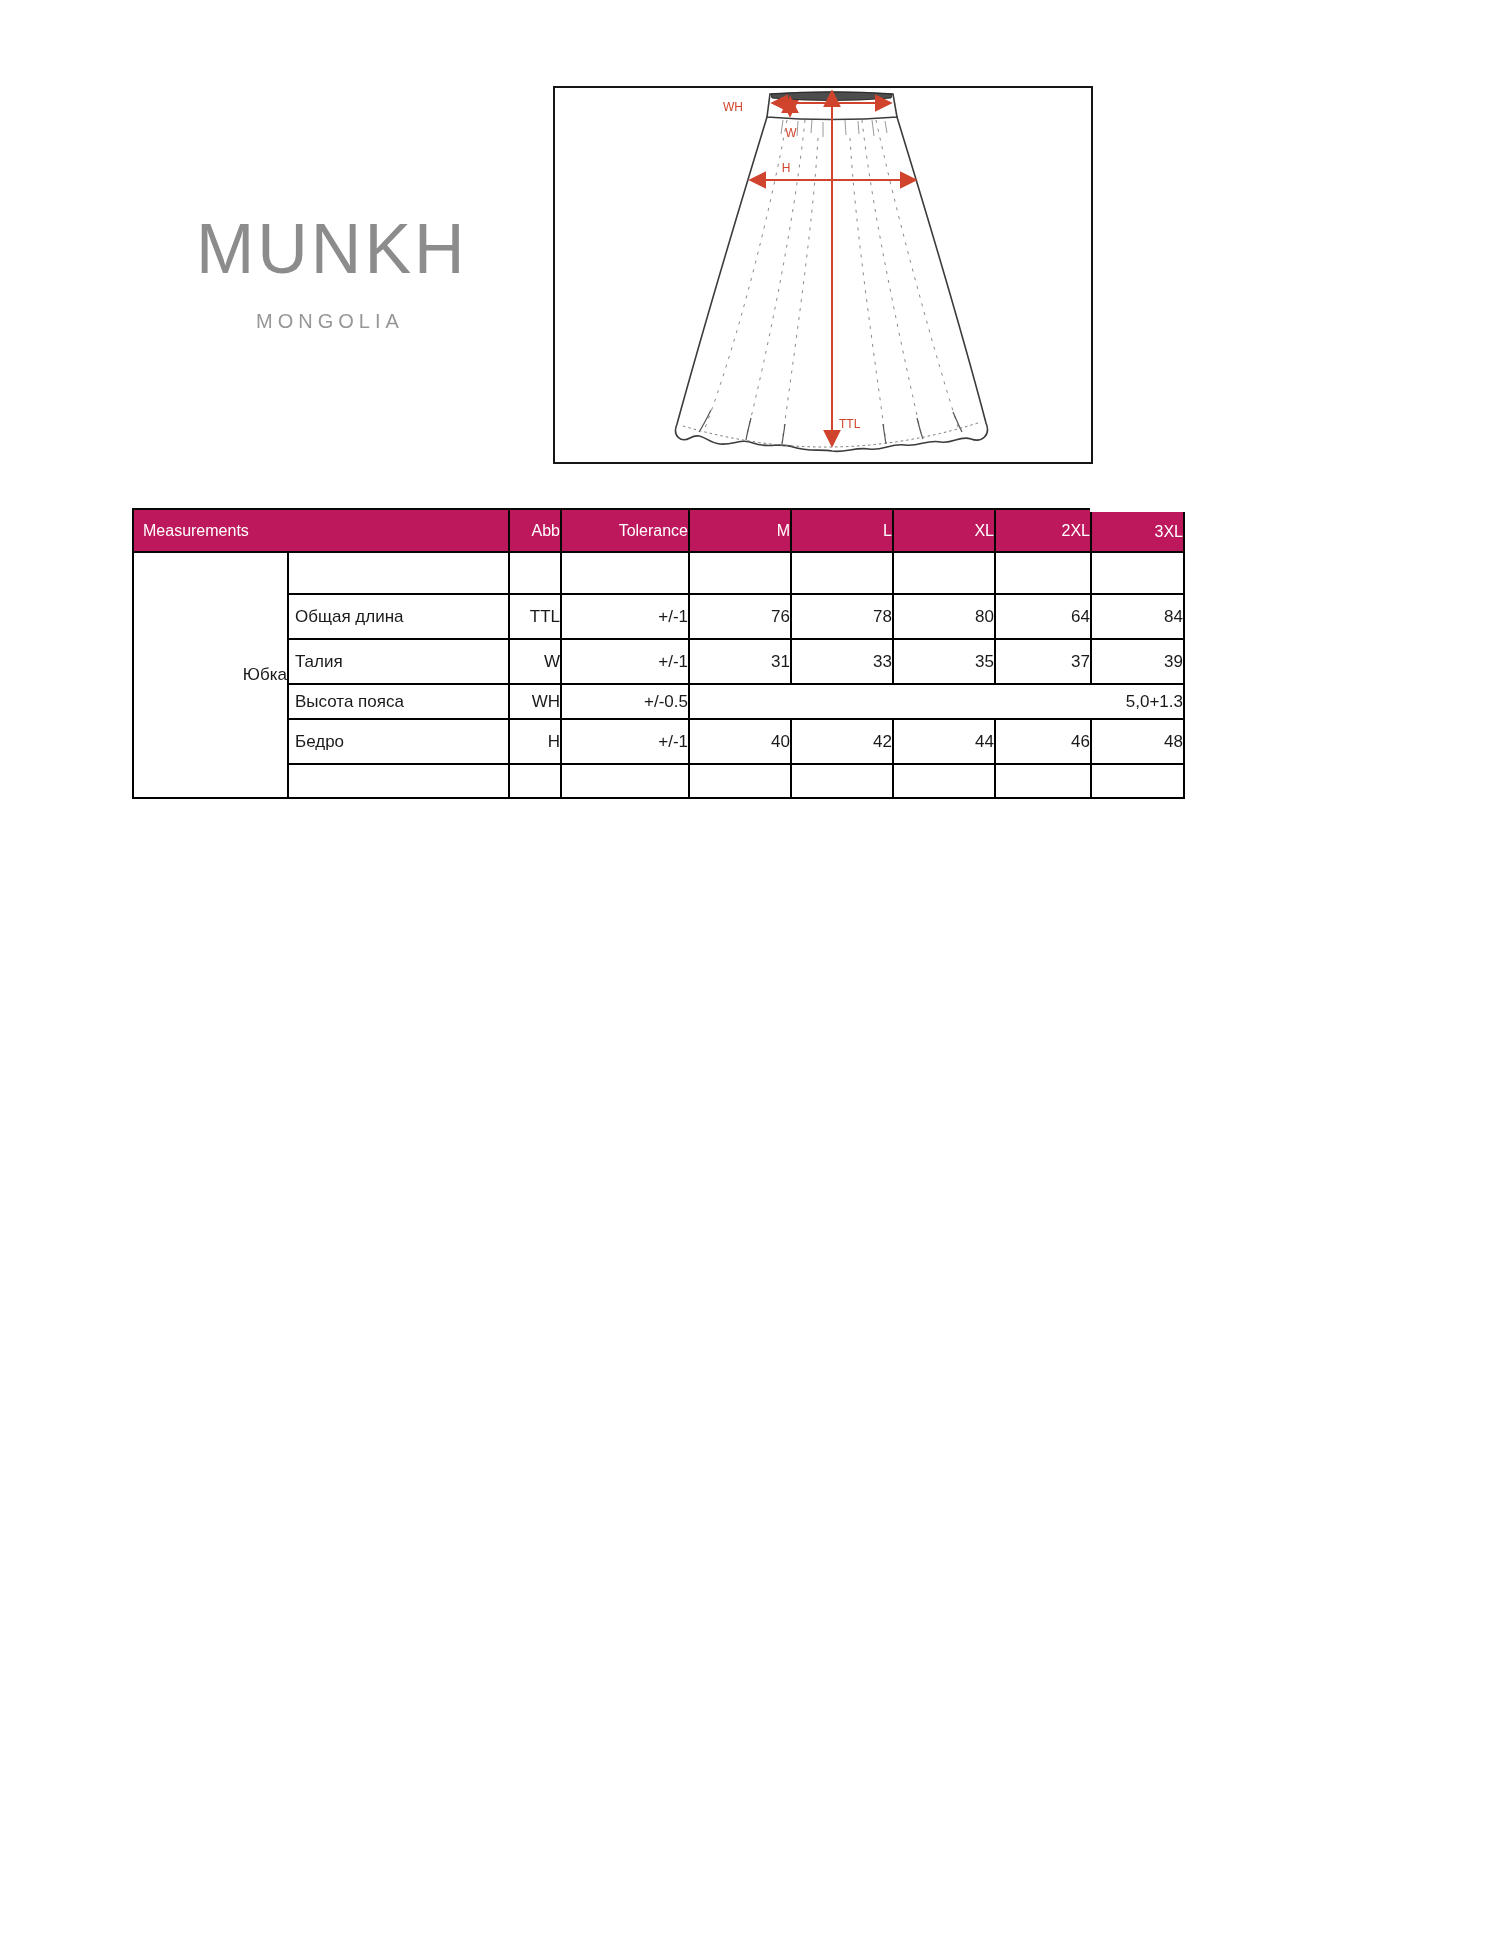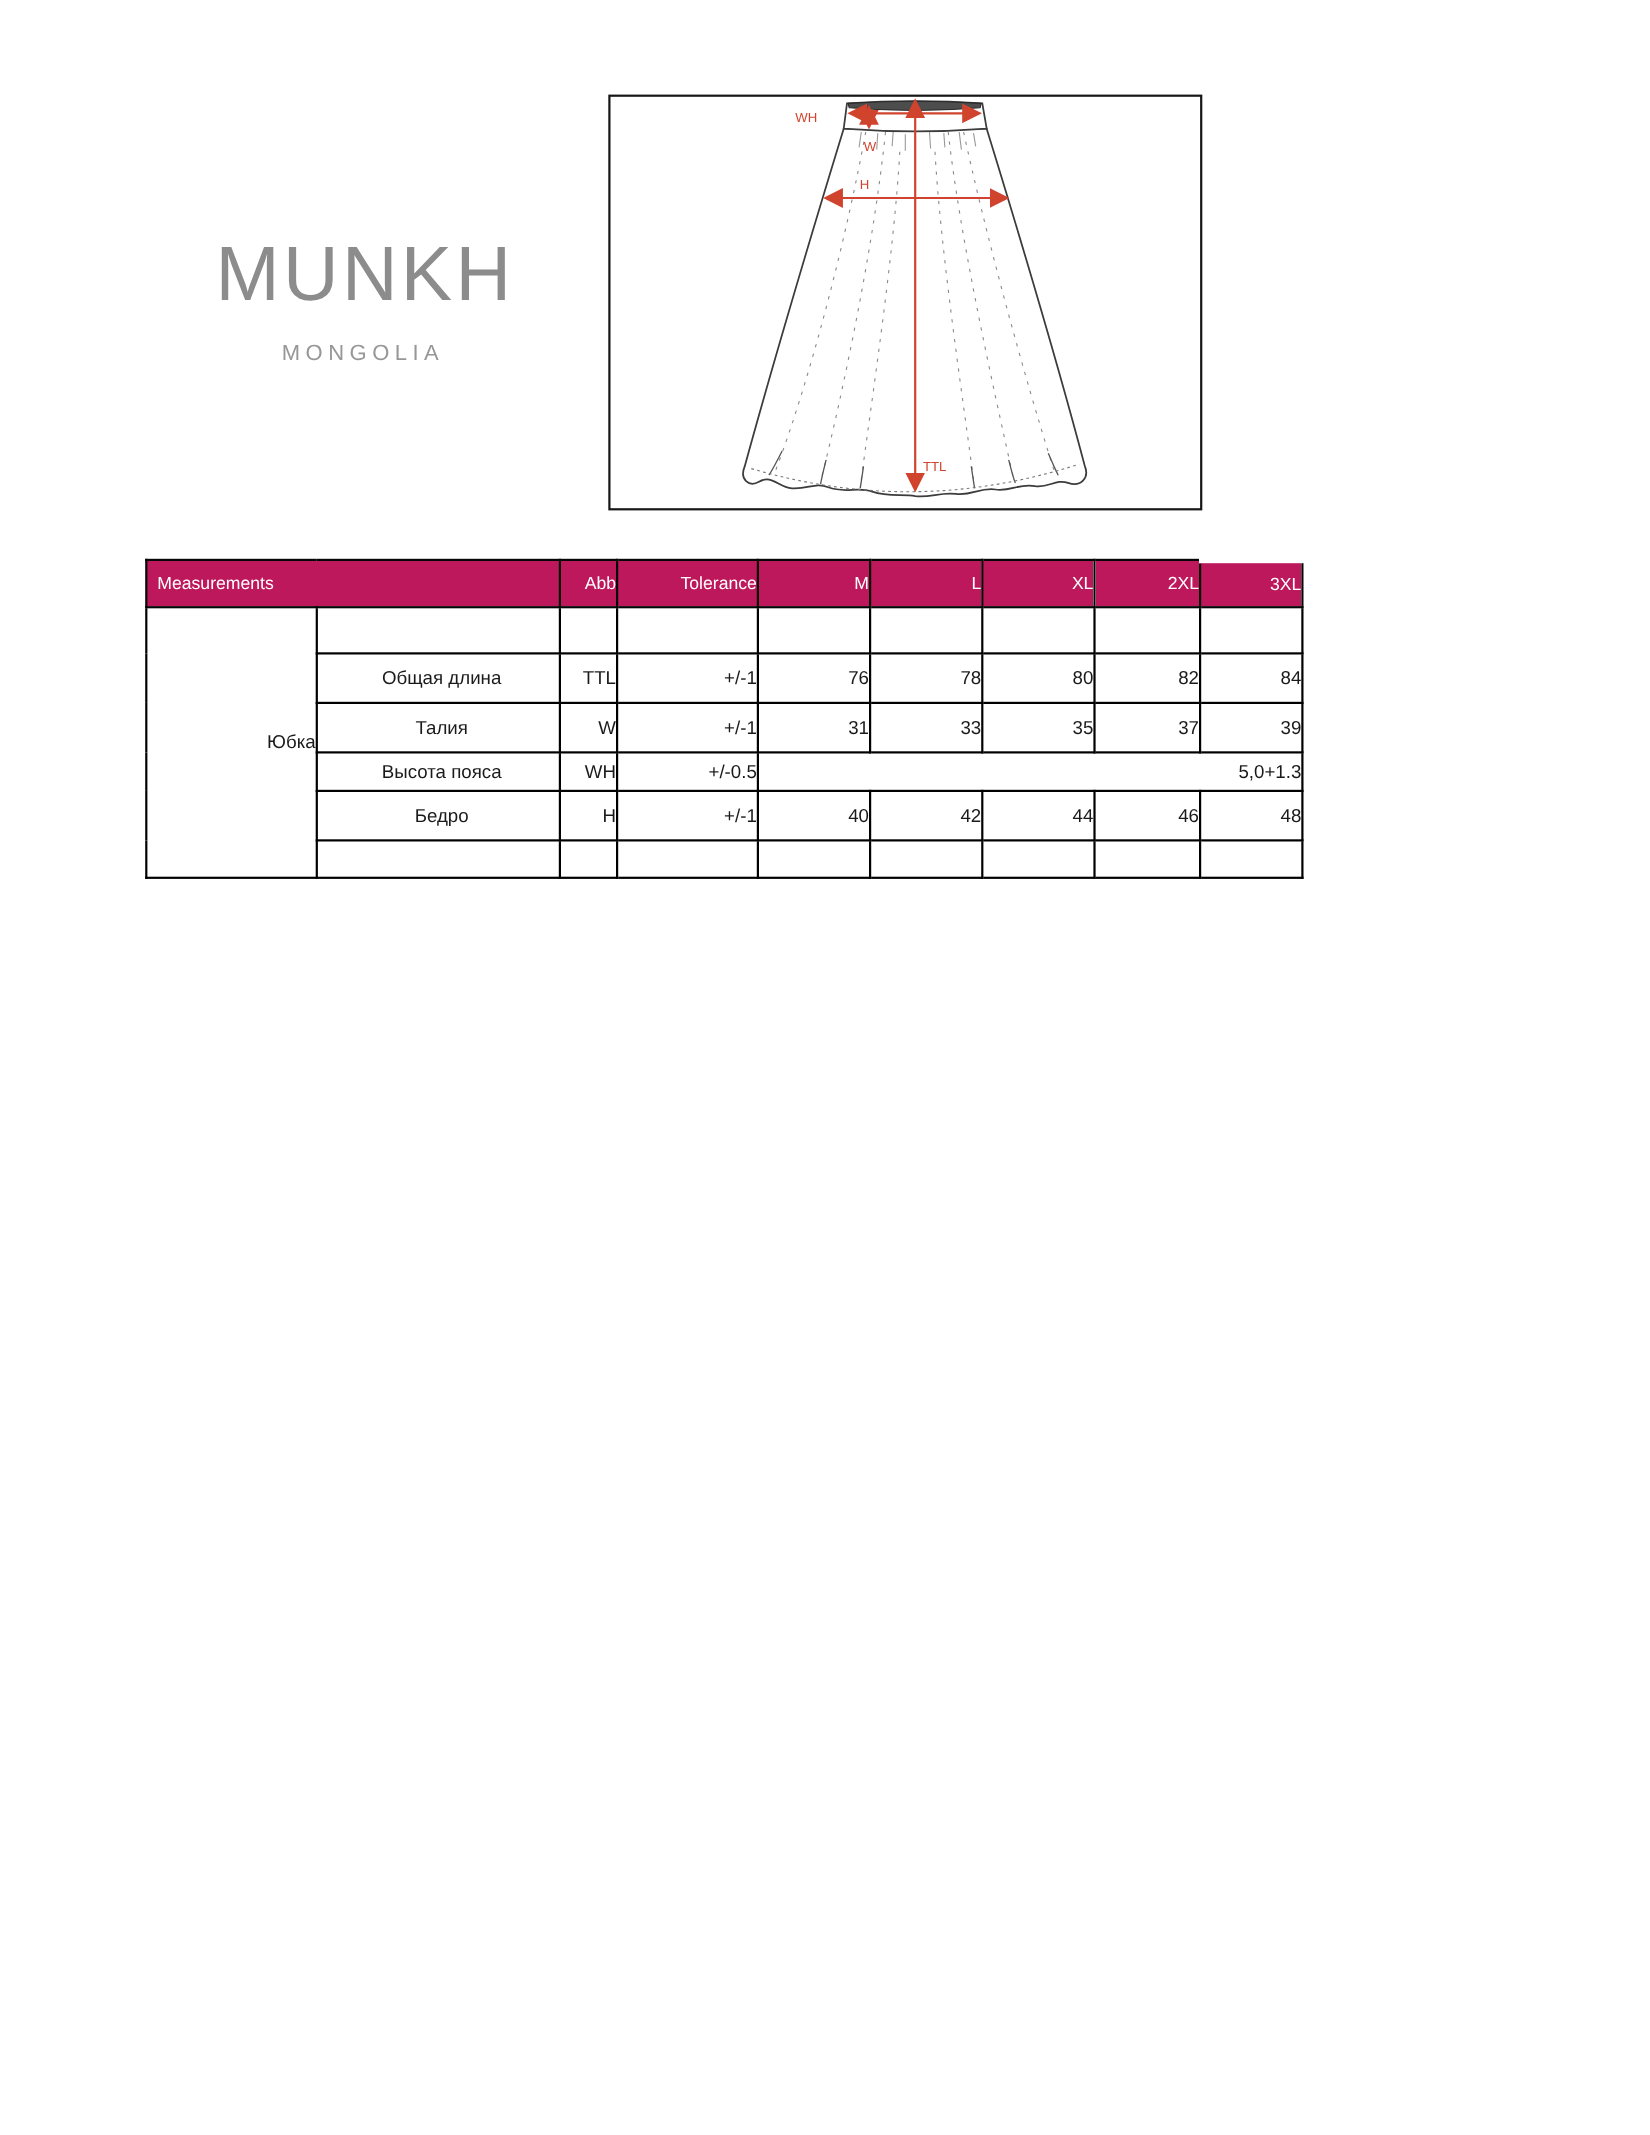--- a/index.html
+++ b/index.html
@@ -35,21 +35,21 @@
     background:#be185d;color:#ffffff;border-color:#060606;font-size:16px;height:39px;
   }
   .size-table thead th.measurements{text-align:left;padding-left:9px;}
   .size-table thead th.notch{border-top:6px solid #ffffff;}
   .size-table tbody tr:nth-child(1){height:42px;}
   .size-table tbody tr:nth-child(2){height:45px;}
   .size-table tbody tr:nth-child(3){height:45px;}
   .size-table tbody tr:nth-child(4){height:35px;}
   .size-table tbody tr:nth-child(5){height:45px;}
   .size-table tbody tr:nth-child(6){height:34px;}
-  .size-table td.name{text-align:center;padding-left:6px;}
+  .size-table td.name{text-align:left;padding-left:6px;}
 </style>
 </head>
 <body>
 
 <div id="page">
 
   <div class="logo">
     <div class="brand">MUNKH</div>
     <div class="subtitle">MONGOLIA</div>
   </div>
@@ -164,21 +164,21 @@
           <td></td>
           <td></td>
         </tr>
         <tr>
           <td class="name">Общая длина</td>
           <td>TTL</td>
           <td>+/-1</td>
           <td>76</td>
           <td>78</td>
           <td>80</td>
-          <td>82</td>
+          <td>64</td>
           <td>84</td>
         </tr>
         <tr>
           <td class="name">Талия</td>
           <td>W</td>
           <td>+/-1</td>
           <td>31</td>
           <td>33</td>
           <td>35</td>
           <td>37</td>

